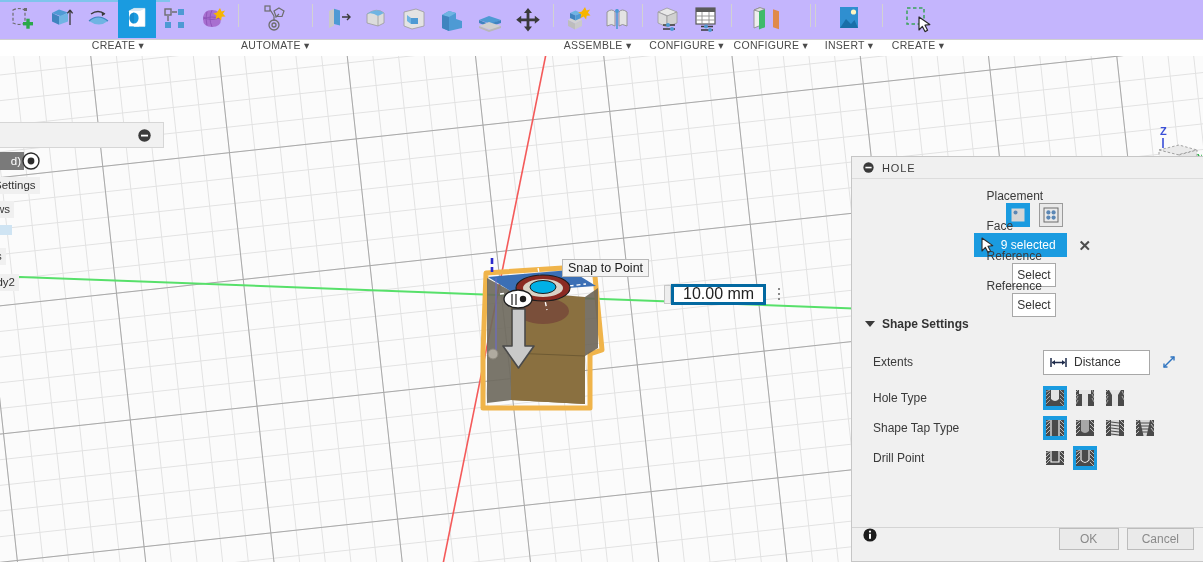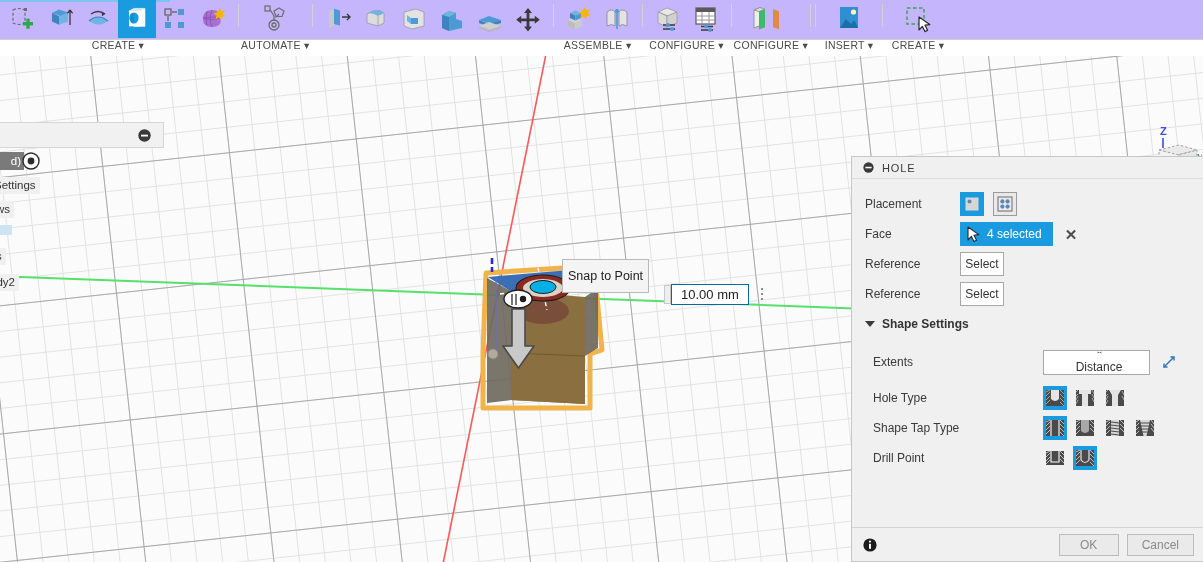--- a/index.html
+++ b/index.html
@@ -86,21 +86,21 @@
     background:#f0f0f0; border:1px solid #c6c6c6; border-right:none;
     display:flex; flex-direction:column;
   }
   #hole-header {
     height:22px; display:flex; align-items:center; gap:8px;
     padding-left:11px; border-bottom:1px solid #dcdcdc; background:#f0f0f0;
   }
   #hole-header .ttl { font-size:11px; color:#3a3a3a; letter-spacing:.9px; }
   #hole-body { flex:1; position:relative; padding:10px 0 0 0; }
 
-  .row { display:flex; align-items:center; height:30px; padding-left:13px; }
+  .row { display:flex; align-items:center; height:30px; padding-left:13px;flex-direction:column; }
   .row .lbl { width:95px; font-size:12px; color:#3a3a3a; }
   .row .ctrl { display:flex; align-items:center; gap:9px; }
 
   .iconbtn {
     width:24px; height:24px; display:flex; align-items:center; justify-content:center;
     border:1px solid #9b9b9b; background:#e9e9e9;
   }
   .iconbtn.on { background:#1a9be0; border-color:#1a9be0; }
 
   .sel-badge {
@@ -117,57 +117,57 @@
     display:flex; align-items:center; gap:7px;
     margin:8px 0 0 13px; font-size:12px; font-weight:bold; color:#333;
   }
   .caret-d { width:0;height:0;border-left:5px solid transparent;border-right:5px solid transparent;border-top:6px solid #3a3a3a; }
 
   .row2 { display:flex; align-items:center; padding-left:13px; }
   .row2 .lbl { width:170px; font-size:12px; color:#3a3a3a;margin-left:8px; }
 
   #extents-field {
     width:107px; height:25px; background:#fff; border:1px solid #a8a8a8;
-    display:flex; align-items:center; gap:6px; padding-left:5px; font-size:12px; color:#333;flex-direction:column;
+    display:flex; align-items:center; gap:6px; padding-left:5px; font-size:12px; color:#333;
   }
   #extents-flip { margin-left:11px; }
 
   .togglerow { display:flex; gap:6px; }
   .tog { width:24px; height:24px; display:flex; align-items:center; justify-content:center; background:#f0f0f0; }
   .tog.on { background:#1a9be0; }
 
   #hole-footer {
     height:34px; border-top:1px solid #d4d4d4; background:#f0f0f0;
-    display:flex; align-items:center; padding:0 9px 0 11px;
+    display:flex; padding:0 9px 0 11px;
   }
   #hole-footer .spacer { flex:1; }
   .dlg-btn {
     height:22px; min-width:60px; padding:0 14px; margin-left:8px;
     background:#eaeaea; border:1px solid #bcbcbc;
     font-size:12px; color:#8a8a8a;
     display:flex; align-items:center; justify-content:center;
   }
   #info-ico { width:14px; height:14px; }
 
   
   #model-svg { position:absolute; left:0; top:0; width:1203px; height:506px; }
   #tooltip {
-    position:absolute; left:562px; top:203px; height:34px;
+    position:absolute; left:562px; top:203px; height:18px;
     background:#f4f4f4; border:1px solid #b9b9b9;
     font-size:12.5px; color:#1d1d1d; padding:0 5px;
     display:flex; align-items:center; white-space:nowrap;
   }
   #inline-dim {
     position:absolute; left:664px; top:227px; height:22px;
     display:flex; align-items:center;
   }
   #inline-dim .grip { width:7px; height:19px; background:#eee; border:1px solid #c8c8c8; }
   #inline-dim .fld {
-    height:21px; background:#fff; border:1px solid #0369a1;
-    padding:0 9px; font-size:13px; color:#222;
+    height:21px; background:#fff; border:3px solid #0369a1;
+    padding:0 9px; font-size:16px; color:#222;
     display:flex; align-items:center;
   }
   #inline-dim .dots { width:14px; display:flex; flex-direction:column; align-items:center; gap:3px; margin-left:6px; }
   #inline-dim .dots i { width:2px; height:2px; background:#8a8a8a; display:block; }
 </style>
 </head>
 <body>
 
 <div id="toolbar">
 
@@ -532,21 +532,21 @@
       </div>
     </div>
 
     <div class="row">
       <div class="lbl">Face</div>
       <div class="ctrl">
         <div class="sel-badge">
           <svg width="15" height="17" viewBox="0 0 15 17">
             <path d="M2 1 L2 14 L5.4 10.4 L8 15.6 L10.6 14.2 L8 9.2 L12.8 8.6 Z" fill="#fff" stroke="#2b2b2b" stroke-width="1.1" stroke-linejoin="round"></path>
           </svg>
-          <span>4 selected</span>
+          <span>9 selected</span>
         </div>
         <div class="xbtn">✕</div>
       </div>
     </div>
 
     <div class="row">
       <div class="lbl">Reference</div>
       <div class="ctrl">
         <div class="sbtn">Select</div>
       </div>

